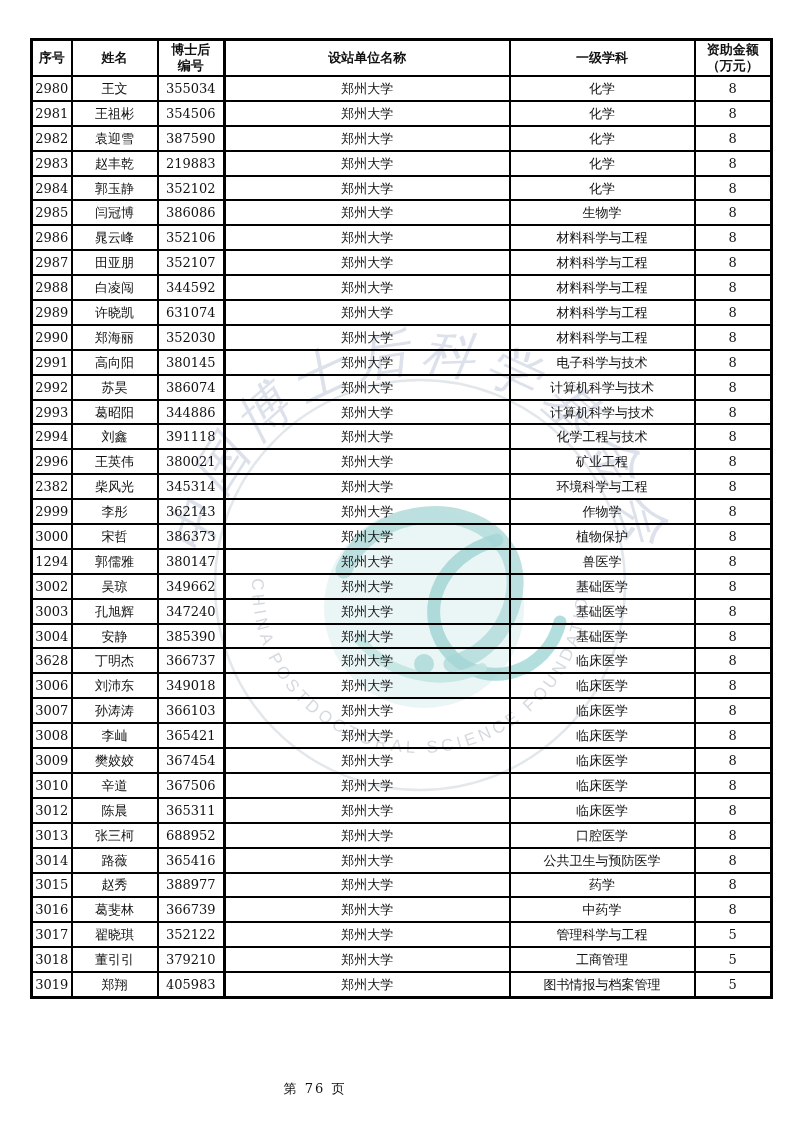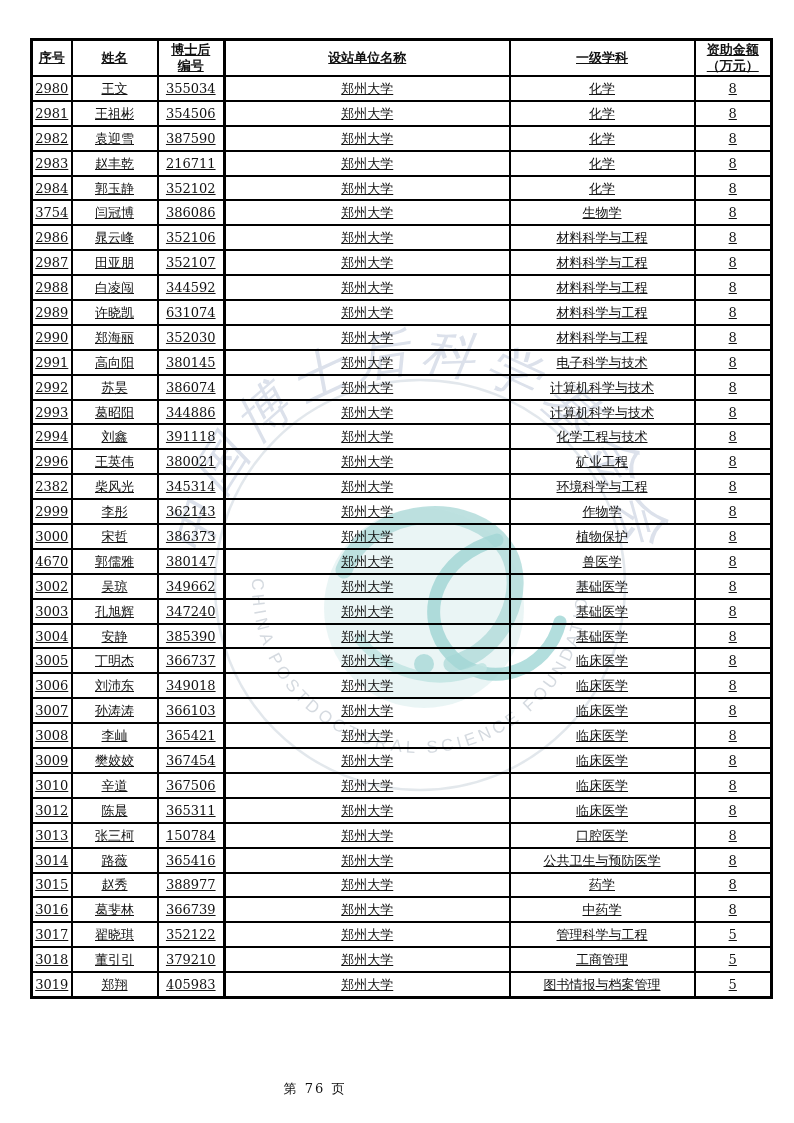--- a/index.html
+++ b/index.html
@@ -15,21 +15,20 @@
     position:absolute; left:0; top:0; z-index:0;
     pointer-events:none;
   }
   table.funding {
     position:absolute; left:30px; top:38px;
     width:740px;
     border-collapse:collapse;
     table-layout:fixed;
     z-index:1;
     background:transparent;
-    text-decoration:underline;
   }
   table.funding, table.funding th, table.funding td {
     border:2px solid #000;
   }
   table.funding { border-width:3px; }
   table.funding th:nth-child(3), table.funding td:nth-child(3) { border-right-width:3px; }
   table.funding thead th {
     height:34px;
     font-size:13px;
     font-weight:bold;
@@ -126,35 +125,35 @@
         <td>2982</td>
         <td>袁迎雪</td>
         <td>387590</td>
         <td>郑州大学</td>
         <td>化学</td>
         <td>8</td>
       </tr>
       <tr>
         <td>2983</td>
         <td>赵丰乾</td>
-        <td>216711</td>
+        <td>219883</td>
         <td>郑州大学</td>
         <td>化学</td>
         <td>8</td>
       </tr>
       <tr>
         <td>2984</td>
         <td>郭玉静</td>
         <td>352102</td>
         <td>郑州大学</td>
         <td>化学</td>
         <td>8</td>
       </tr>
       <tr>
-        <td>3754</td>
+        <td>2985</td>
         <td>闫冠博</td>
         <td>386086</td>
         <td>郑州大学</td>
         <td>生物学</td>
         <td>8</td>
       </tr>
       <tr>
         <td>2986</td>
         <td>晁云峰</td>
         <td>352106</td>
@@ -252,21 +251,21 @@
       </tr>
       <tr>
         <td>3000</td>
         <td>宋哲</td>
         <td>386373</td>
         <td>郑州大学</td>
         <td>植物保护</td>
         <td>8</td>
       </tr>
       <tr>
-        <td>4670</td>
+        <td>1294</td>
         <td>郭儒雅</td>
         <td>380147</td>
         <td>郑州大学</td>
         <td>兽医学</td>
         <td>8</td>
       </tr>
       <tr>
         <td>3002</td>
         <td>吴琼</td>
         <td>349662</td>
@@ -284,21 +283,21 @@
       </tr>
       <tr>
         <td>3004</td>
         <td>安静</td>
         <td>385390</td>
         <td>郑州大学</td>
         <td>基础医学</td>
         <td>8</td>
       </tr>
       <tr>
-        <td>3005</td>
+        <td>3628</td>
         <td>丁明杰</td>
         <td>366737</td>
         <td>郑州大学</td>
         <td>临床医学</td>
         <td>8</td>
       </tr>
       <tr>
         <td>3006</td>
         <td>刘沛东</td>
         <td>349018</td>
@@ -342,21 +341,21 @@
         <td>3012</td>
         <td>陈晨</td>
         <td>365311</td>
         <td>郑州大学</td>
         <td>临床医学</td>
         <td>8</td>
       </tr>
       <tr>
         <td>3013</td>
         <td>张三柯</td>
-        <td>150784</td>
+        <td>688952</td>
         <td>郑州大学</td>
         <td>口腔医学</td>
         <td>8</td>
       </tr>
       <tr>
         <td>3014</td>
         <td>路薇</td>
         <td>365416</td>
         <td>郑州大学</td>
         <td>公共卫生与预防医学</td>

